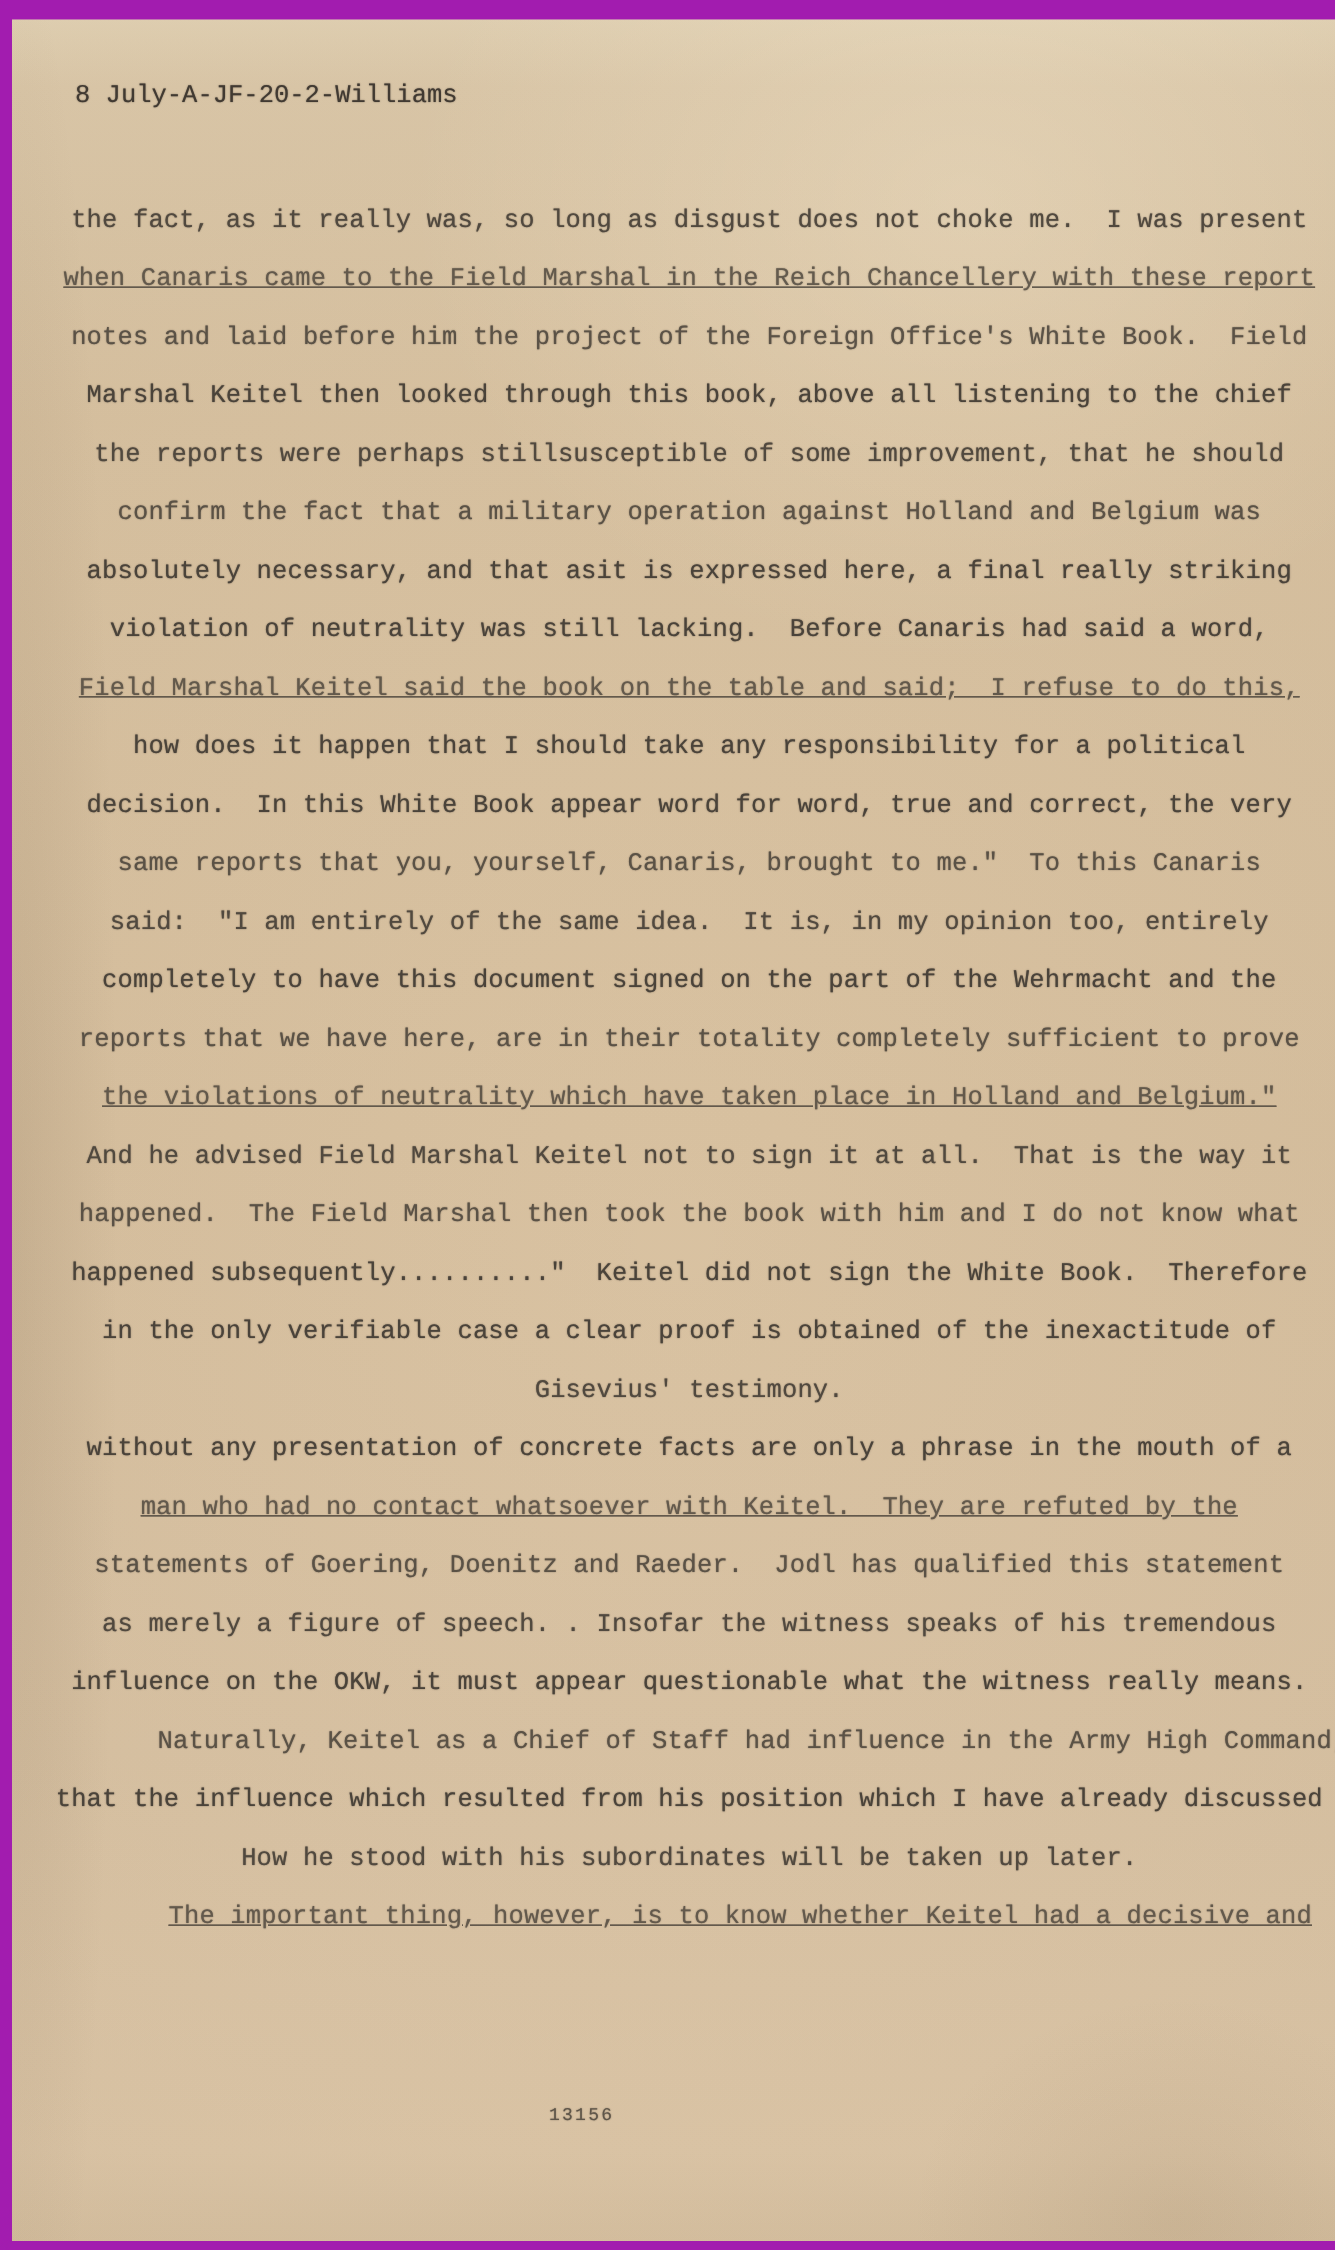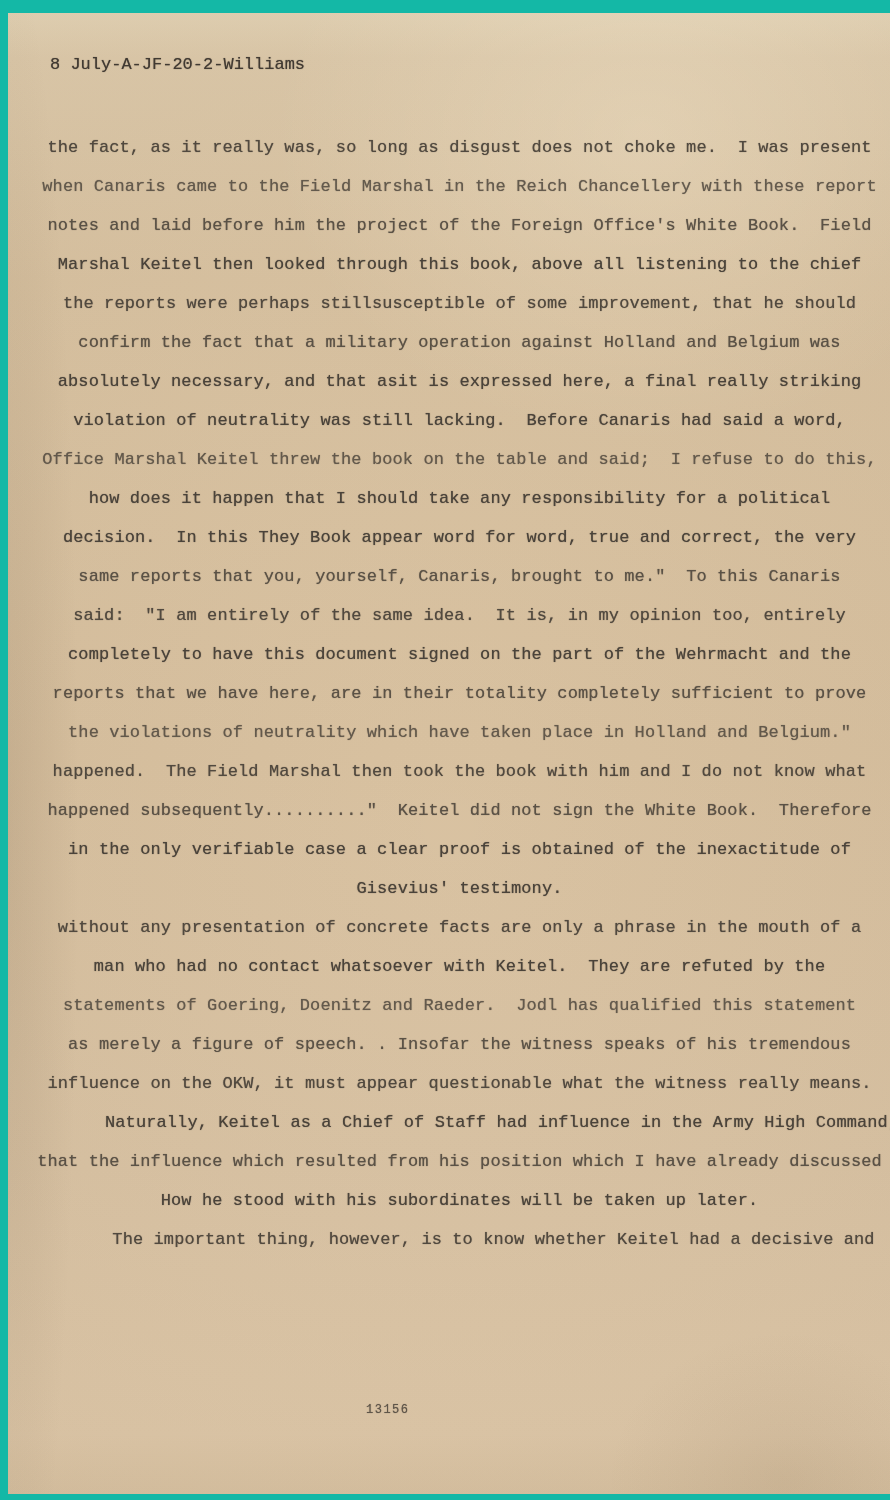--- a/index.html
+++ b/index.html
@@ -4,21 +4,21 @@
 <style>
   html, body {
     margin: 0;
     padding: 0;
     background: #0b0a08;
   }
   .scan {
     position: relative;
     width: 890px;
     height: 1500px;
-    background: #14b8a6; 
+    background: #a21caf; 
     overflow: hidden;
     font-family: "Liberation Mono", "DejaVu Sans Mono", monospace;
   }
   .paper {
     position: absolute;
     left: 8px;
     top: 13px;
     right: 0;
     bottom: 6px;
     background:
@@ -69,21 +69,21 @@
     text-shadow: 0 0 1px rgba(72,64,54,0.8);
     white-space: pre;
     overflow: visible;
   }
   .line.indent {
     padding-left: 68px;
   }
   
   .line:nth-child(3n)   { opacity: 0.88; }
   .line:nth-child(4n+1) { opacity: 0.95; }
-  .line:nth-child(7n+2) { opacity: 0.82; }
+  .line:nth-child(7n+2) { opacity: 0.82; text-decoration: underline; }
   .page-number {
     position: absolute;
     top: 1387px;
     left: 358px;
     font-size: 12px;
     line-height: 20px;
     letter-spacing: 1.5px;
     color: #4a433a;
     opacity: 0.85;
     text-shadow: 0 0 1px rgba(72,64,54,0.8);
@@ -99,28 +99,29 @@
 
     <div class="text-body">
         <div class="line">the fact, as it really was, so long as disgust does not choke me.  I was present</div>
         <div class="line">when Canaris came to the Field Marshal in the Reich Chancellery with these report</div>
         <div class="line">notes and laid before him the project of the Foreign Office's White Book.  Field</div>
         <div class="line">Marshal Keitel then looked through this book, above all listening to the chief</div>
         <div class="line">the reports were perhaps stillsusceptible of some improvement, that he should</div>
         <div class="line">confirm the fact that a military operation against Holland and Belgium was</div>
         <div class="line">absolutely necessary, and that asit is expressed here, a final really striking</div>
         <div class="line">violation of neutrality was still lacking.  Before Canaris had said a word,</div>
-        <div class="line">Office Marshal Keitel threw the book on the table and said;  I refuse to do this,</div>
+        <div class="line">Field Marshal Keitel said the book on the table and said;  I refuse to do this,</div>
         <div class="line">how does it happen that I should take any responsibility for a political</div>
-        <div class="line">decision.  In this They Book appear word for word, true and correct, the very</div>
+        <div class="line">decision.  In this White Book appear word for word, true and correct, the very</div>
         <div class="line">same reports that you, yourself, Canaris, brought to me."  To this Canaris</div>
         <div class="line">said:  "I am entirely of the same idea.  It is, in my opinion too, entirely</div>
         <div class="line">completely to have this document signed on the part of the Wehrmacht and the</div>
         <div class="line">reports that we have here, are in their totality completely sufficient to prove</div>
         <div class="line">the violations of neutrality which have taken place in Holland and Belgium."</div>
+        <div class="line">And he advised Field Marshal Keitel not to sign it at all.  That is the way it</div>
         <div class="line">happened.  The Field Marshal then took the book with him and I do not know what</div>
         <div class="line">happened subsequently.........."  Keitel did not sign the White Book.  Therefore</div>
         <div class="line">in the only verifiable case a clear proof is obtained of the inexactitude of</div>
         <div class="line">Gisevius' testimony.</div>
         <div class="line">without any presentation of concrete facts are only a phrase in the mouth of a</div>
         <div class="line">man who had no contact whatsoever with Keitel.  They are refuted by the</div>
         <div class="line">statements of Goering, Doenitz and Raeder.  Jodl has qualified this statement</div>
         <div class="line">as merely a figure of speech. . Insofar the witness speaks of his tremendous</div>
         <div class="line">influence on the OKW, it must appear questionable what the witness really means.</div>
         <div class="line indent">Naturally, Keitel as a Chief of Staff had influence in the Army High Command,</div>

